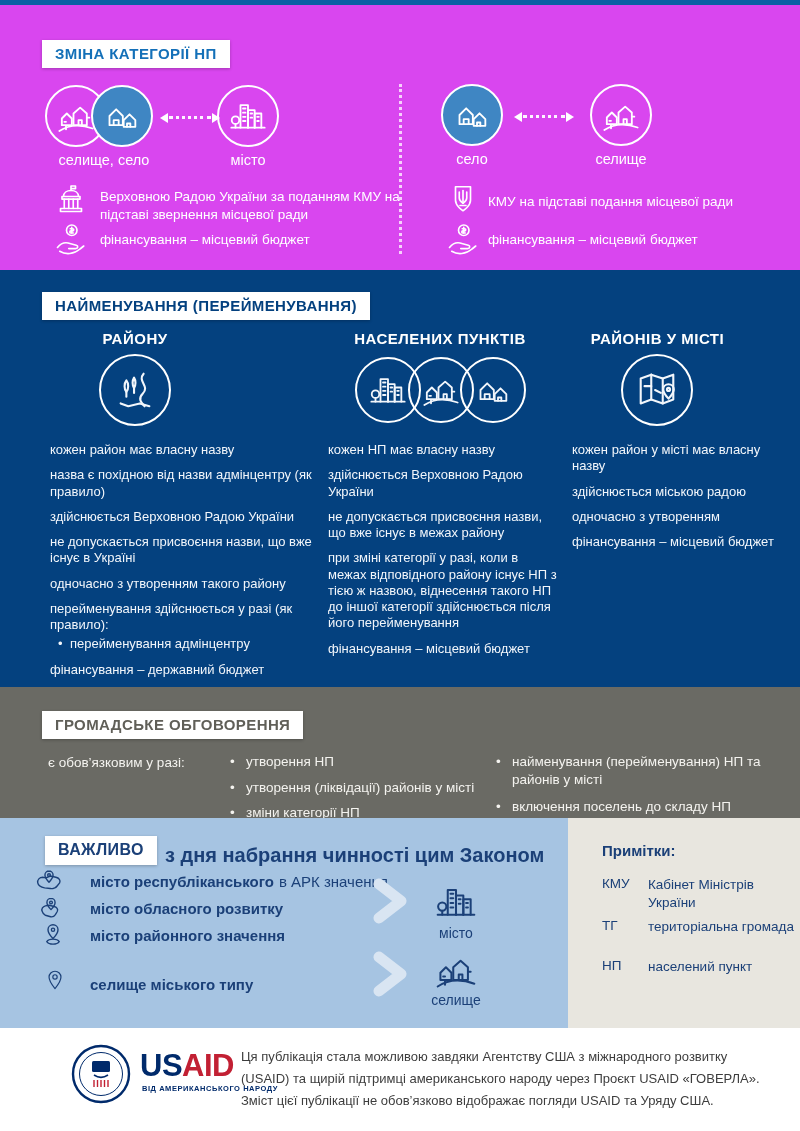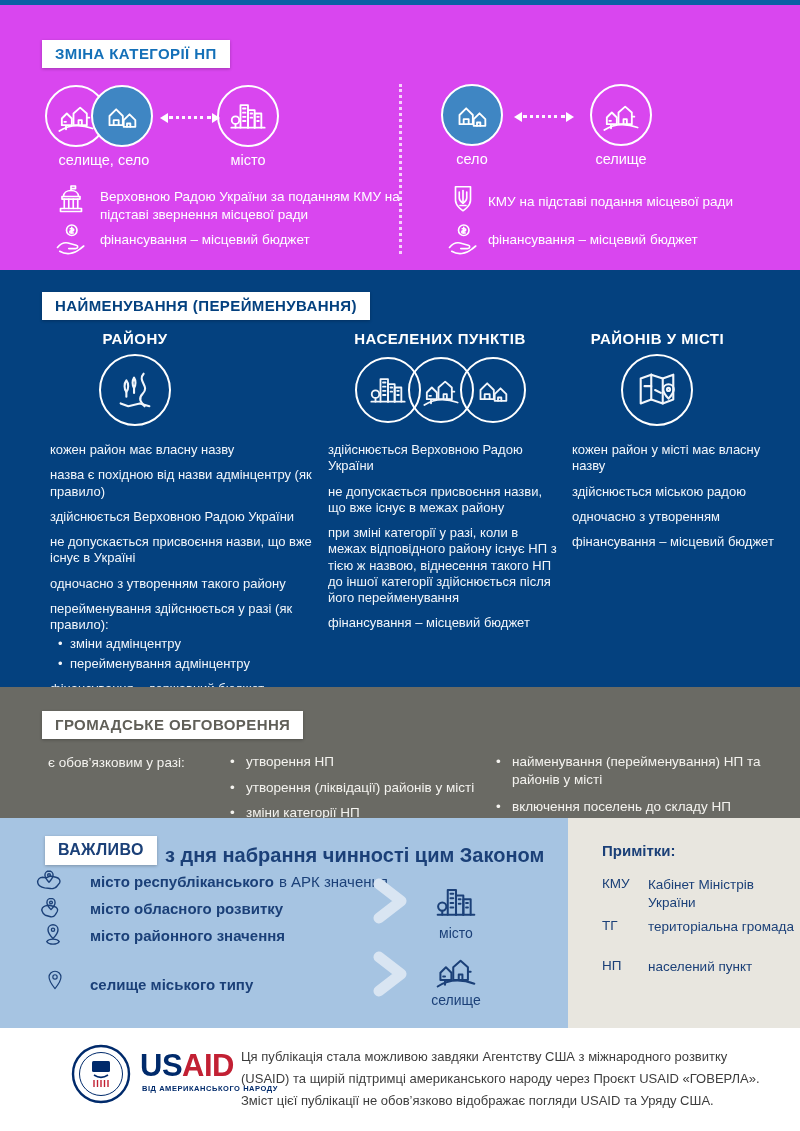--- a/index.html
+++ b/index.html
@@ -283,21 +283,20 @@
         </svg>
     </div>
     <div class="collist" style="left:50px;top:172px;width:262px;">
       <div class="li">кожен район має власну назву</div>
       <div class="li">назва є похідною від назви адмінцентру (як правило)</div>
       <div class="li">здійснюється Верховною Радою України</div>
       <div class="li">не допускається присвоєння назви, що вже існує в Україні</div>
       <div class="li">одночасно з утворенням такого району</div>
       <div class="li" style="margin-bottom:3px;">перейменування здійснюється у разі (як правило):</div>
       <div class="sub">
-        <div class="li">зміни адмінцентру</div>
         <div class="li" style="margin-bottom:9px;">перейменування адмінцентру</div>
       </div>
       <div class="li">фінансування – державний бюджет</div>
     </div>
 
     <div class="colhead" style="left:330px;top:60px;width:220px;">НАСЕЛЕНИХ ПУНКТІВ</div>
     <div class="circ" style="left:355px;top:87px;width:66px;height:66px;z-index:3;">
       <svg>
           <use href="#s-city"></use>
         </svg>
@@ -306,20 +305,21 @@
       <svg>
           <use href="#s-village"></use>
         </svg>
     </div>
     <div class="circ" style="left:460px;top:87px;width:66px;height:66px;z-index:1;">
       <svg>
           <use href="#s-huts"></use>
         </svg>
     </div>
     <div class="collist" style="left:328px;top:172px;width:232px;">
+      <div class="li">кожен НП має власну назву</div>
       <div class="li">здійснюється Верховною Радою України</div>
       <div class="li">не допускається присвоєння назви, що вже існує в межах району</div>
       <div class="li">при зміні категорії у разі, коли в межах відповідного району існує НП з тією ж назвою, віднесення такого НП до іншої категорії здійснюється після його перейменування</div>
       <div class="li">фінансування – місцевий бюджет</div>
     </div>
 
     <div class="colhead" style="left:560px;top:60px;width:195px;">РАЙОНІВ У МІСТІ</div>
     <div class="circ big" style="left:621px;top:84px;">
       <svg>
           <use href="#s-map-pins"></use>

